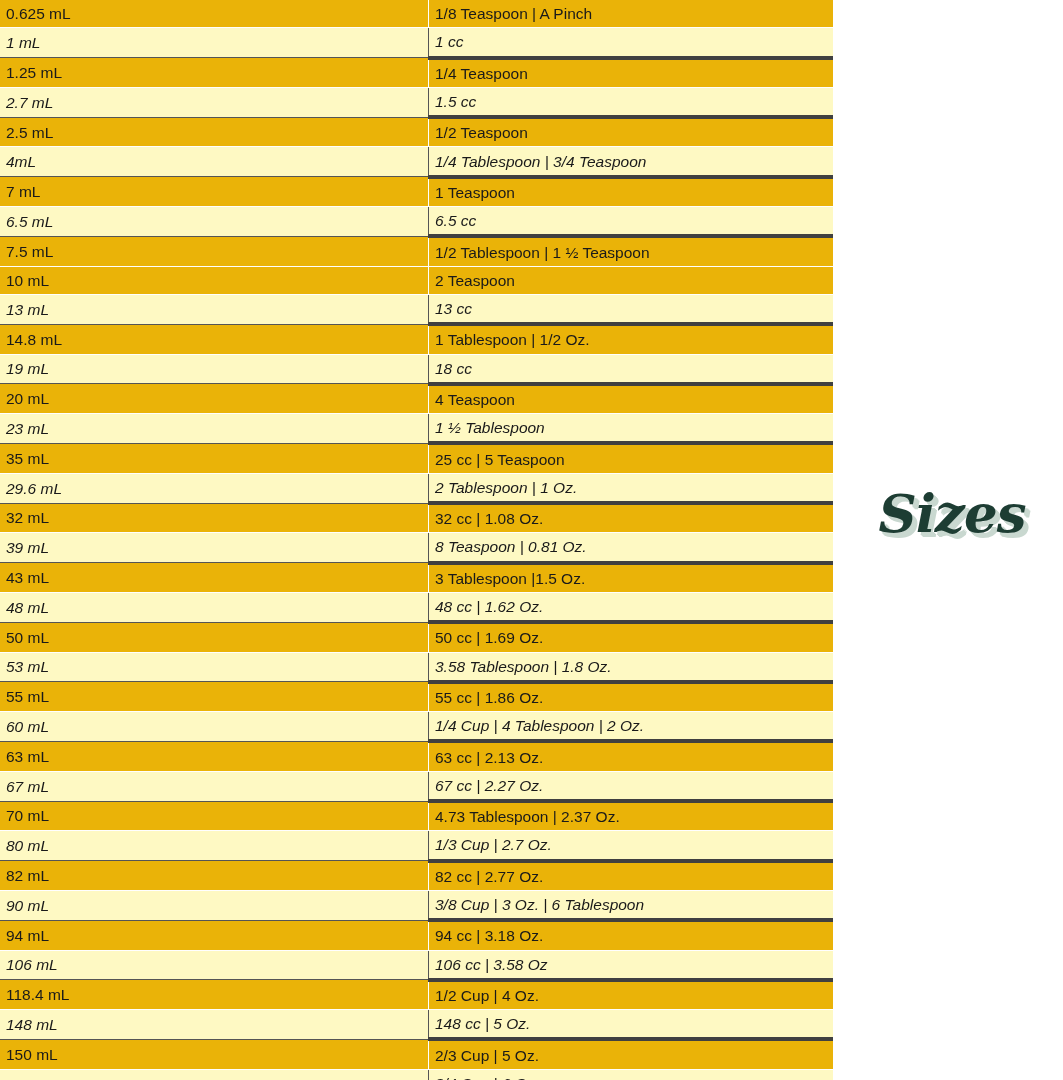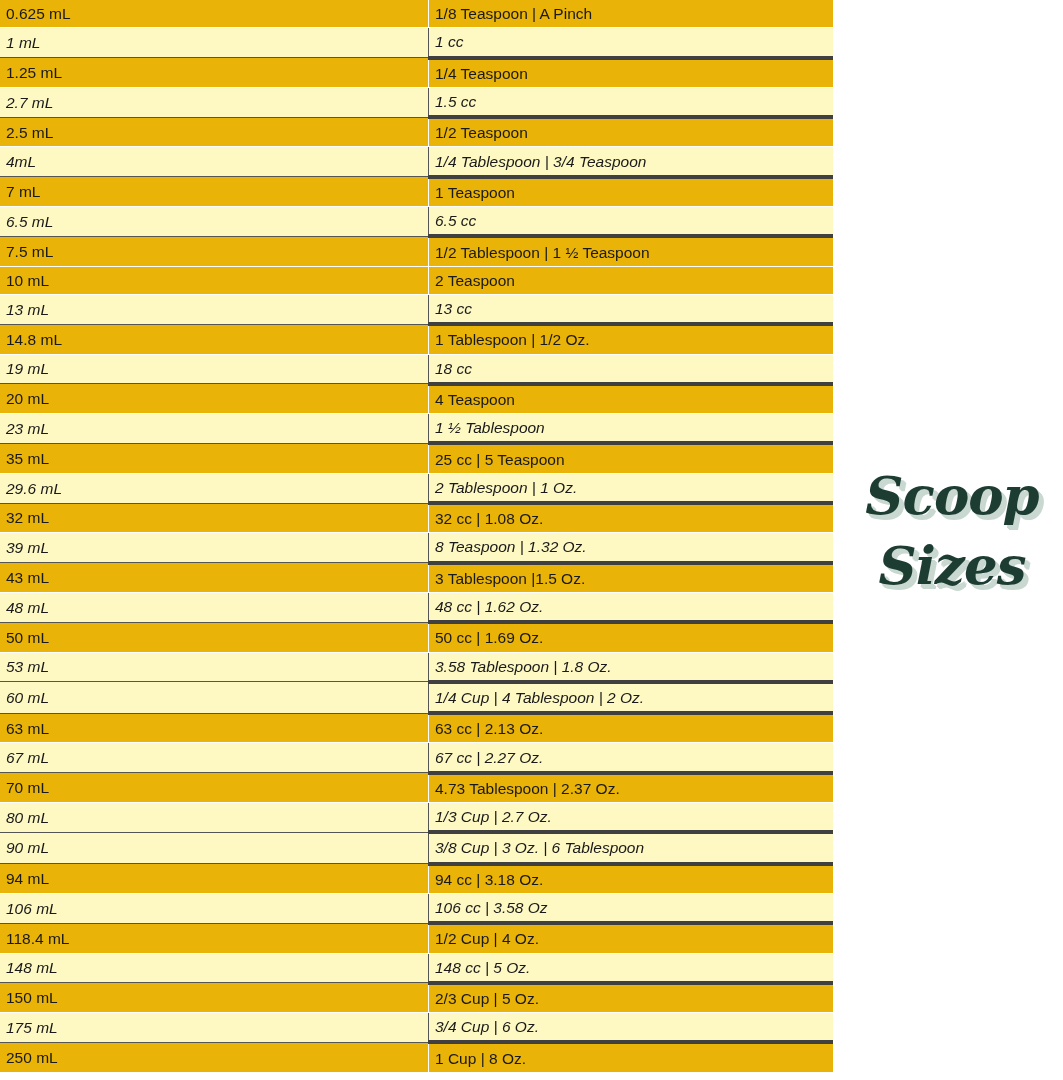--- a/index.html
+++ b/index.html
@@ -156,58 +156,66 @@
       <tr class="plain">
         <td class="col-ml">29.6 mL</td>
         <td class="col-eq">2 Tablespoon | 1 Oz.</td>
       </tr>
       <tr class="shaded">
         <td class="col-ml">32 mL</td>
         <td class="col-eq">32 cc | 1.08 Oz.</td>
       </tr>
       <tr class="plain">
         <td class="col-ml">39 mL</td>
-        <td class="col-eq">8 Teaspoon | 1.32 Oz.</td>
+        <td class="col-eq">8 Teaspoon | 0.81 Oz.</td>
       </tr>
       <tr class="shaded">
         <td class="col-ml">43 mL</td>
         <td class="col-eq">3 Tablespoon |1.5 Oz.</td>
       </tr>
       <tr class="plain">
         <td class="col-ml">48 mL</td>
         <td class="col-eq">48 cc | 1.62 Oz.</td>
       </tr>
       <tr class="shaded">
         <td class="col-ml">50 mL</td>
         <td class="col-eq">50 cc | 1.69 Oz.</td>
       </tr>
       <tr class="plain">
         <td class="col-ml">53 mL</td>
         <td class="col-eq">3.58 Tablespoon | 1.8 Oz.</td>
       </tr>
+      <tr class="shaded">
+        <td class="col-ml">55 mL</td>
+        <td class="col-eq">55 cc | 1.86 Oz.</td>
+      </tr>
       <tr class="plain">
         <td class="col-ml">60 mL</td>
         <td class="col-eq">1/4 Cup | 4 Tablespoon | 2 Oz.</td>
       </tr>
       <tr class="shaded">
         <td class="col-ml">63 mL</td>
         <td class="col-eq">63 cc | 2.13 Oz.</td>
       </tr>
       <tr class="plain">
         <td class="col-ml">67 mL</td>
         <td class="col-eq">67 cc | 2.27 Oz.</td>
       </tr>
       <tr class="shaded">
         <td class="col-ml">70 mL</td>
         <td class="col-eq">4.73 Tablespoon | 2.37 Oz.</td>
       </tr>
       <tr class="plain">
         <td class="col-ml">80 mL</td>
         <td class="col-eq">1/3 Cup | 2.7 Oz.</td>
       </tr>
+      <tr class="shaded">
+        <td class="col-ml">82 mL</td>
+        <td class="col-eq">82 cc | 2.77 Oz.</td>
+      </tr>
       <tr class="plain">
         <td class="col-ml">90 mL</td>
         <td class="col-eq">3/8 Cup | 3 Oz. | 6 Tablespoon</td>
       </tr>
       <tr class="shaded">
         <td class="col-ml">94 mL</td>
         <td class="col-eq">94 cc | 3.18 Oz.</td>
       </tr>
       <tr class="plain">
         <td class="col-ml">106 mL</td>
@@ -230,15 +238,14 @@
         <td class="col-eq">3/4 Cup | 6 Oz.</td>
       </tr>
       <tr class="shaded">
         <td class="col-ml">250 mL</td>
         <td class="col-eq">1 Cup | 8 Oz.</td>
       </tr>
     </tbody>
 </table>
 
 <div id="title-block">
-  <div class="title-line" id="title-line-1">Scoop</div>
   <div class="title-line" id="title-line-2">Sizes</div>
 </div>
 
 </body></html>

